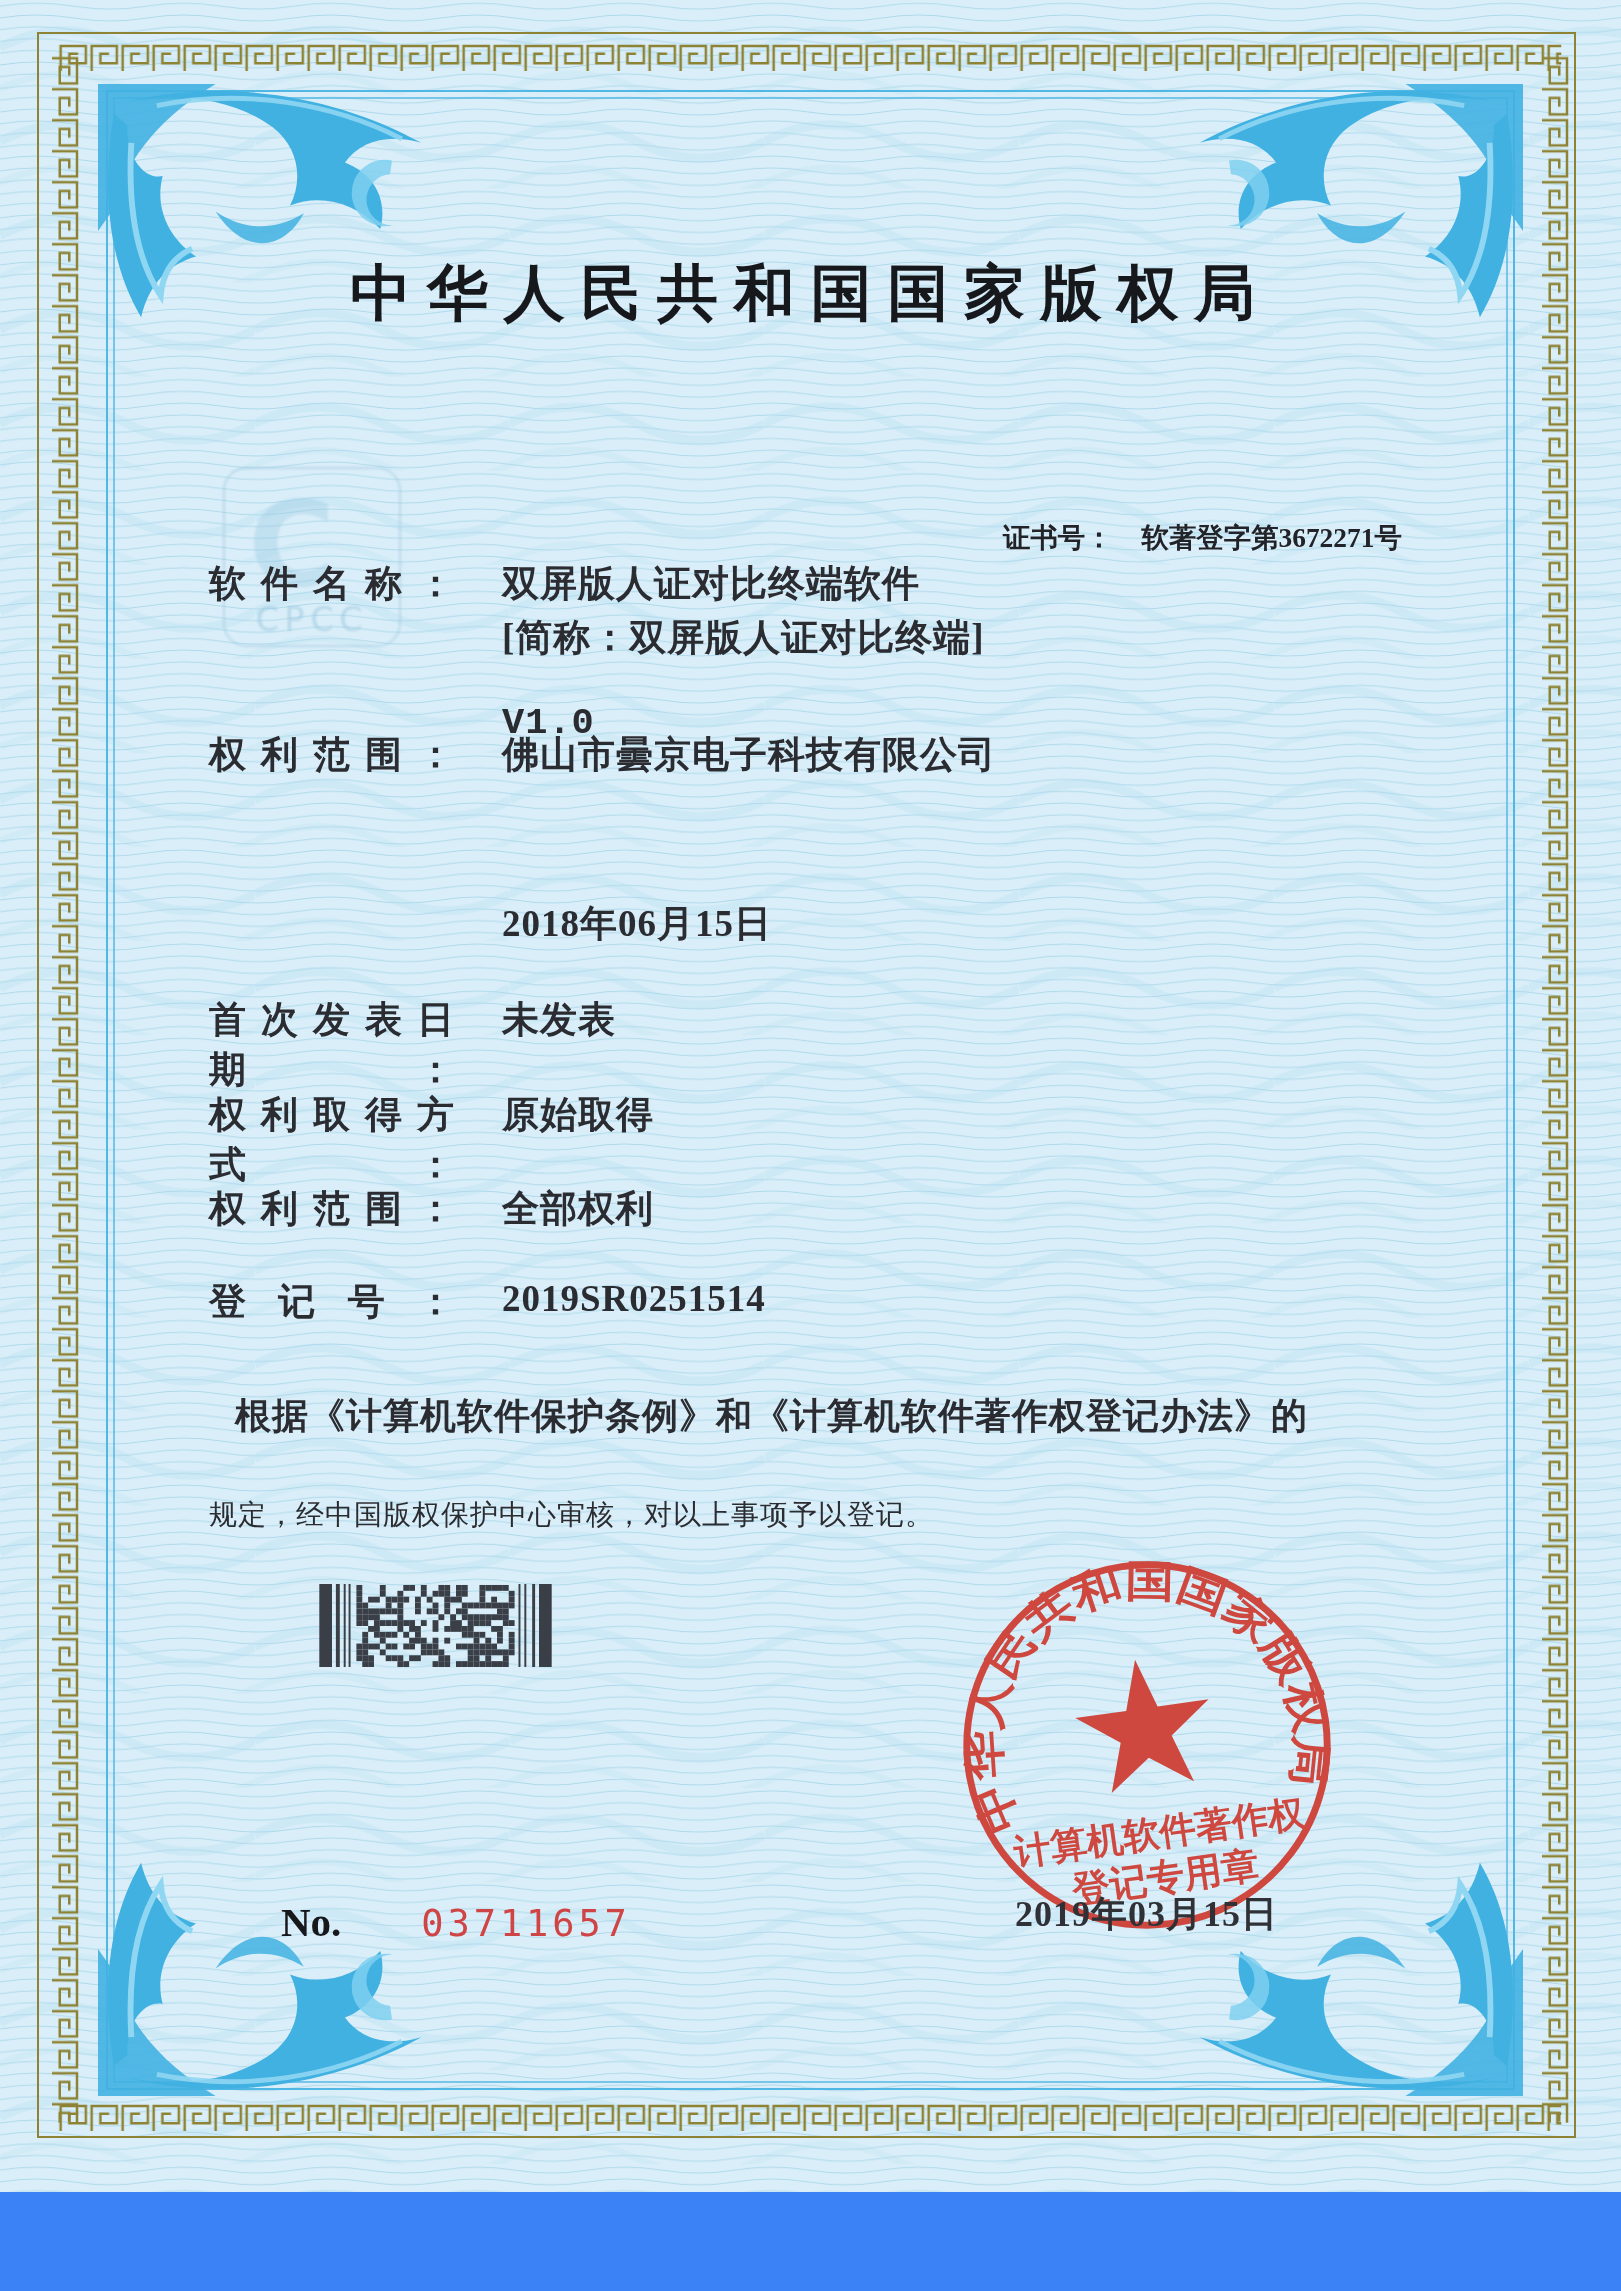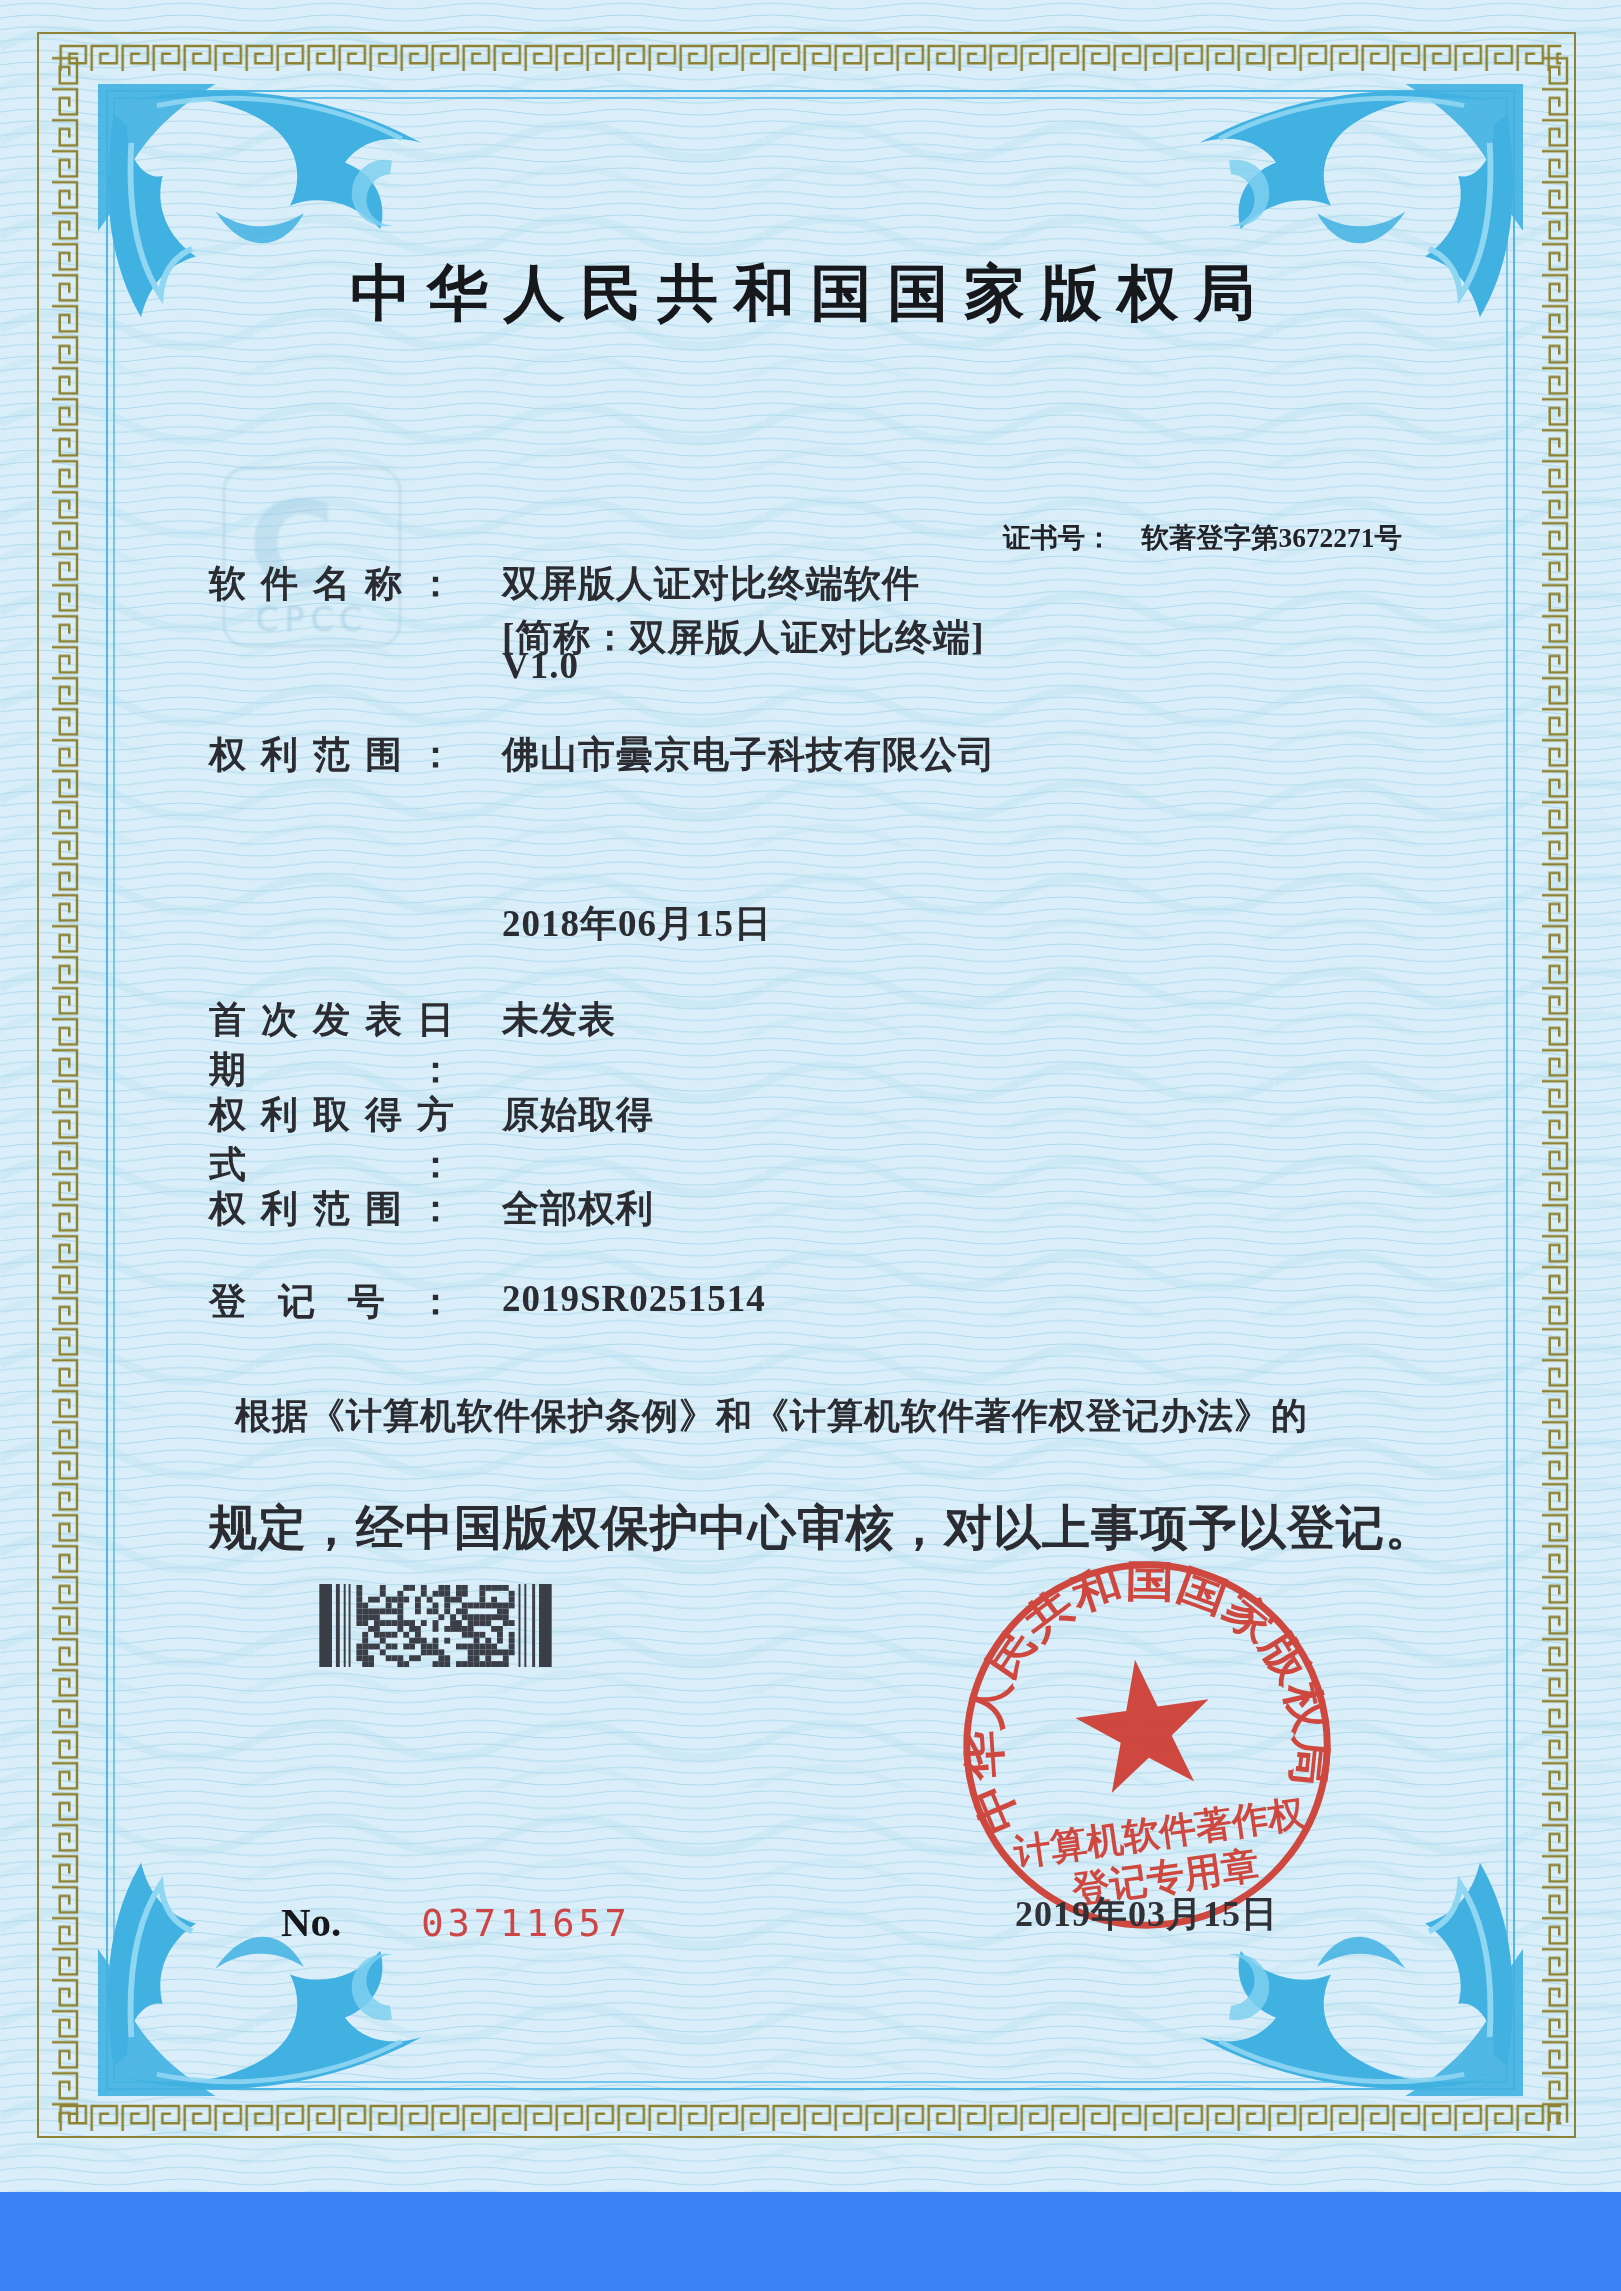--- a/index.html
+++ b/index.html
@@ -40,28 +40,28 @@
              font-size:61px;font-weight:bold;letter-spacing:15.7px;color:#17181c;}
   .cert-title{position:absolute;left:0;width:1621px;top:374px;text-align:center;z-index:3;
               font-size:69px;font-weight:bold;letter-spacing:17.6px;color:#17181c;}
   .certno{position:absolute;left:1003px;top:480px;z-index:3;font-size:27.4px;font-weight:bold;color:#222329;margin-top:40px;}
   .certno .v{margin-left:29px;}
 
   
   .flabel{position:absolute;left:209px;width:245px;z-index:3;font-size:37px;font-weight:600;
           color:#2b2c31;text-align:justify;text-align-last:justify;}
   .fvalue{position:absolute;left:502px;z-index:3;font-size:37px;font-weight:600;color:#2b2c31;letter-spacing:1px;}
-  .r-name1{top:559px;} .r-name2{top:613px;} .r-name3{top:644px;}
+  .r-name1{top:559px;} .r-name2{top:613px;} .r-name3{top:702px;font-family:Liberation Mono, monospace;}
   .r-owner{top:730px;}
   .r-dev{top:899px;} .r-pub{top:995px;} .r-acq{top:1090px;} .r-scope{top:1184px;} .r-reg{top:1277px;}
 
   
   .stmt1{position:absolute;left:235px;top:1392px;z-index:3;font-size:36px;font-weight:600;
          letter-spacing:1px;color:#2b2c31;}
-  .stmt2{position:absolute;left:209px;top:1496px;z-index:3;font-size:48px;font-weight:700;
+  .stmt2{position:absolute;left:209px;top:1496px;z-index:3;font-size:28px;font-weight:400;
          letter-spacing:1px;color:#2b2c31;}
 
   
   .barcode{position:absolute;left:319px;top:1584px;width:233px;height:83px;z-index:4;}
 
   
   .seal{position:absolute;left:949px;top:1547px;width:396px;height:396px;z-index:5;
         transform:rotate(-8deg);opacity:.92;}
   .seal-date{position:absolute;left:965px;top:1890px;width:363px;z-index:6;text-align:center;
              font-size:36px;font-weight:bold;letter-spacing:1px;color:#303136;}

